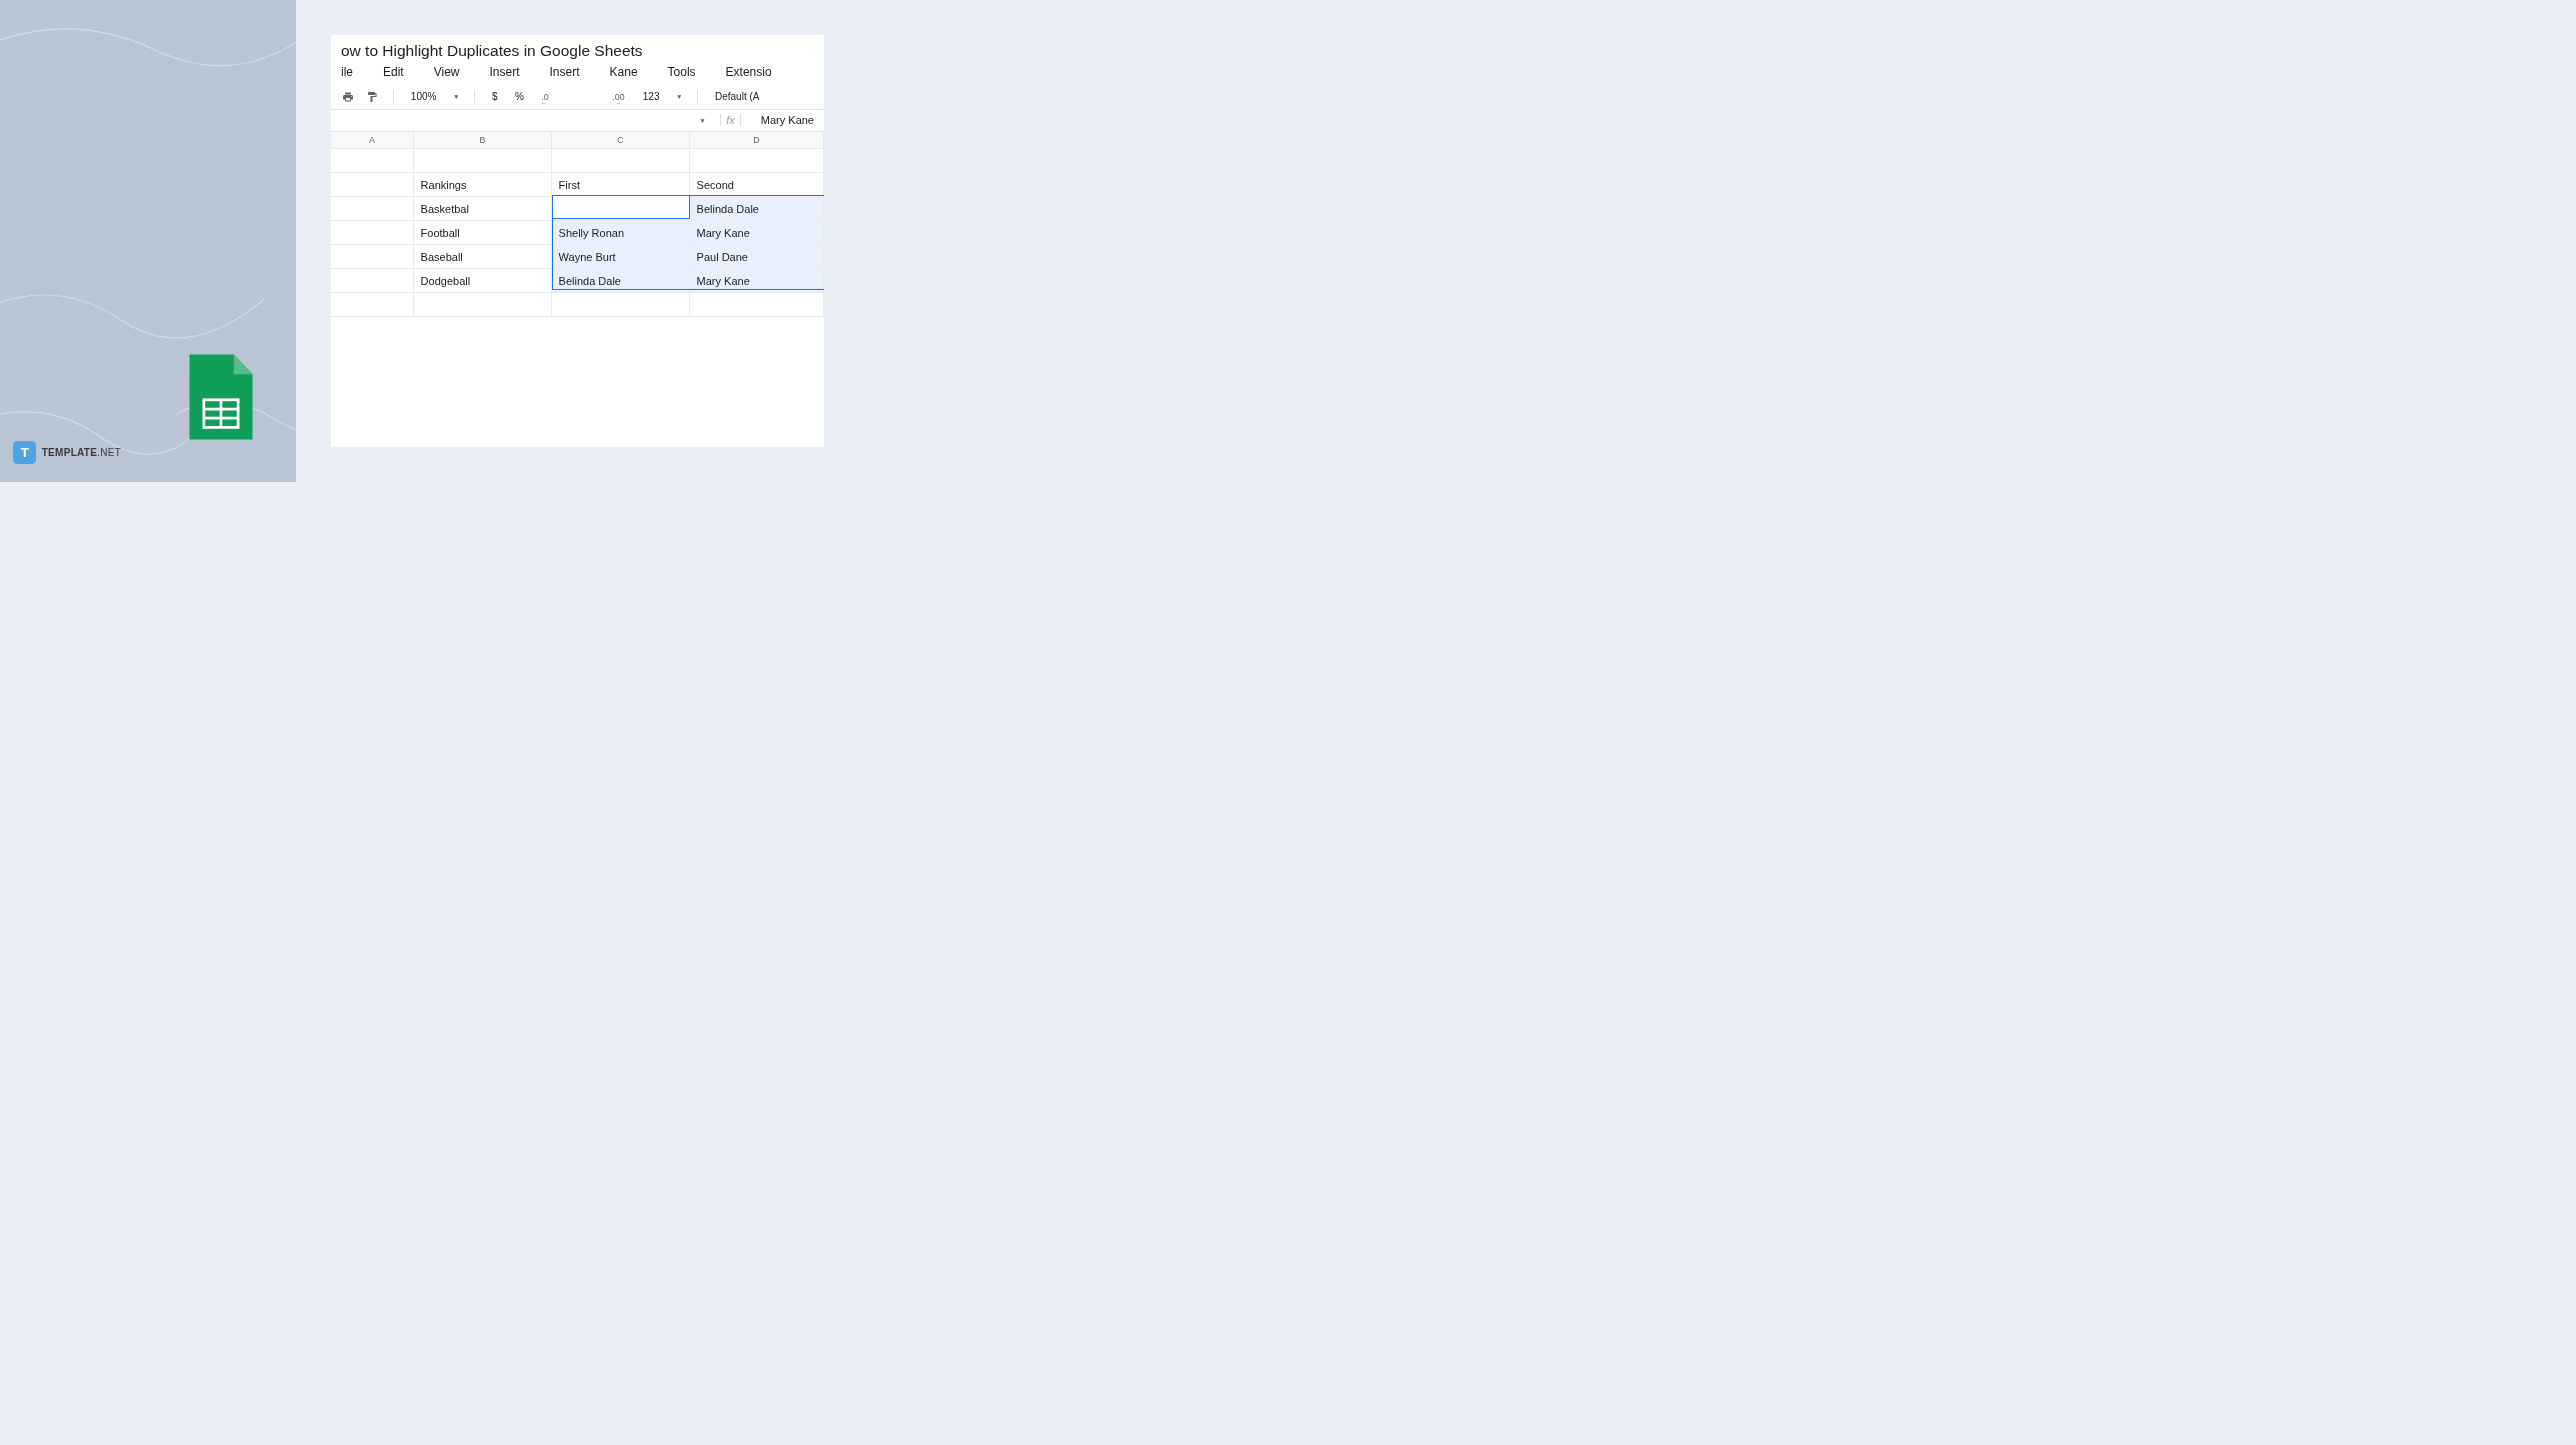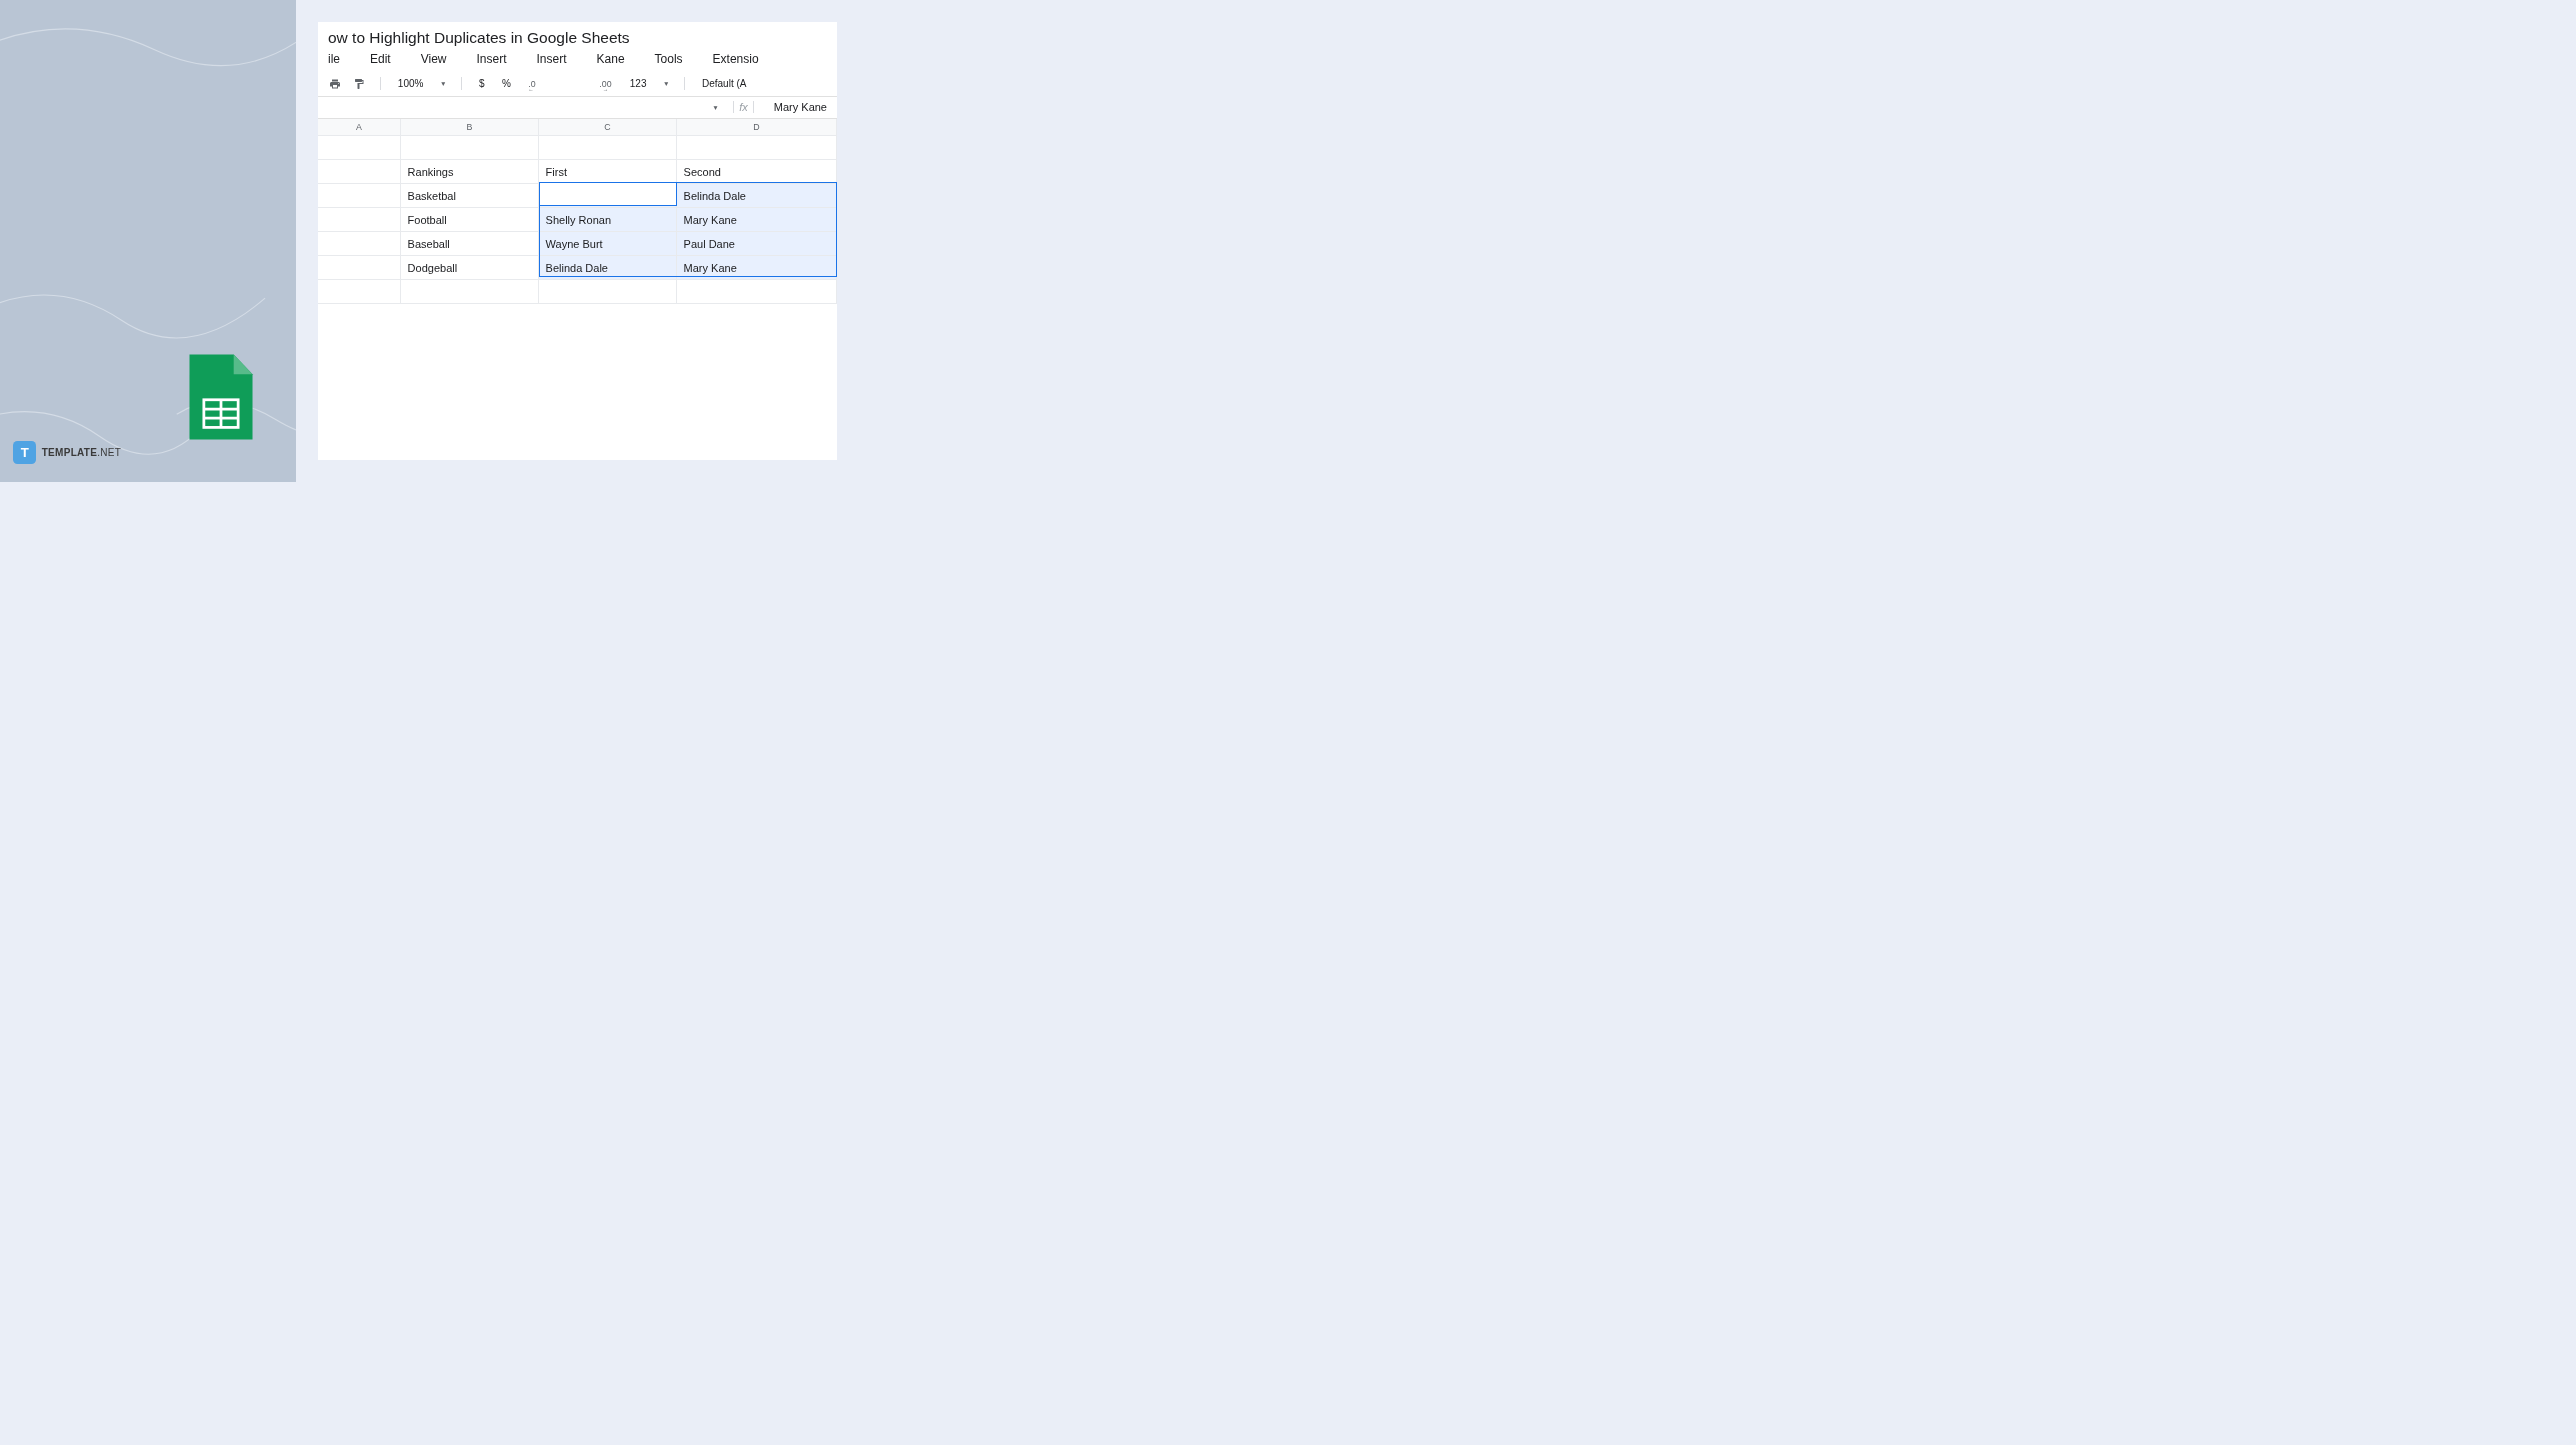--- a/index.html
+++ b/index.html
@@ -66,21 +66,21 @@
       letter-spacing: 0.3px;
     }
     .brand-text .net { font-weight: 400; }
     .right-panel {
       flex: 1;
       height: 100%;
       background: #eaeef7;
       display: flex;
       align-items: center;
       justify-content: center;
-      padding: 22px;
+      padding: 35px;
     }
     .sheets-window {
       background: #fff;
       width: 100%;
       height: 100%;
       overflow: hidden;
     }
     .sheets-title {
       font-size: 15.5px;
       color: #202124;

